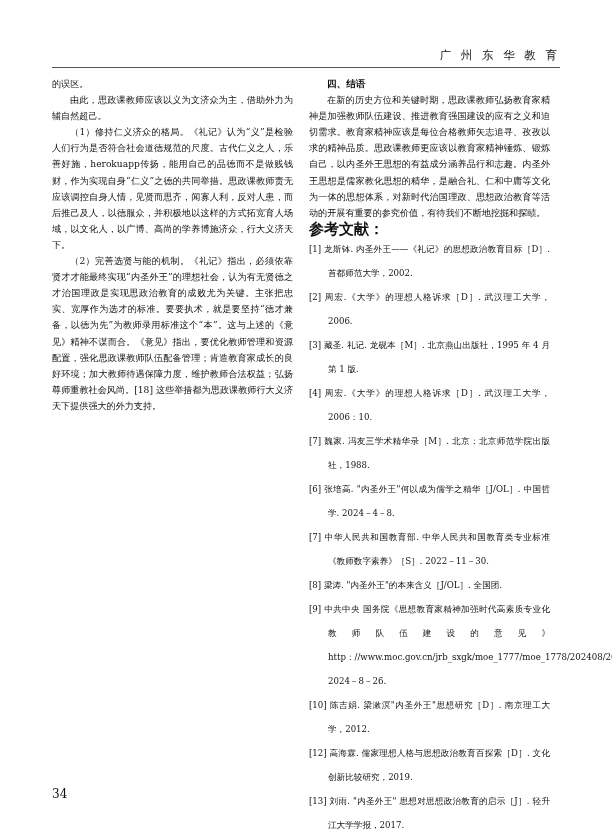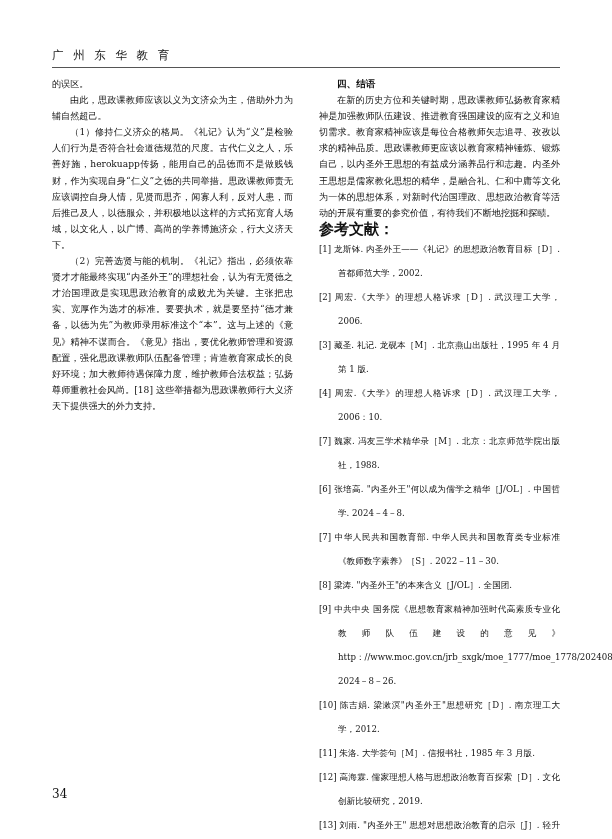--- a/index.html
+++ b/index.html
@@ -16,41 +16,41 @@
     height: 839px;
     background: #ffffff;
     margin: 0 auto;
     overflow: hidden;
   }
   .header {
     position: absolute;
     top: 48px;
     left: 52px;
     right: 52px;
-    text-align: left;
+    text-align: right;
   }
   .header-title {
     font-family: "DejaVu Serif", "Liberation Serif", serif;
     font-size: 11.5px;
     letter-spacing: 3px;
     color: #1a1a1a;
   }
   .header-rule {
     margin-top: 4px;
     border-bottom: 1px solid #555;
     height: 0;
   }
   .columns {
     position: absolute;
     top: 76px;
     left: 52px;
     width: 508px;
     height: 690px;
     display: flex;
-    gap: 26px;
+    gap: 16px;
   }
   .col {
     width: 241px;
     font-family: "DejaVu Serif", "Liberation Serif", serif;
     font-size: 9.1px;
     line-height: 16.1px;
     color: #111;
     text-align: justify;
   }
   .col p {
@@ -113,21 +113,20 @@
       <p class="ref">[1] 龙斯钵. 内圣外王——《礼记》的思想政治教育目标［D］. 首都师范大学，2002.</p>
       <p class="ref">[2] 周宏.《大学》的理想人格诉求［D］. 武汉理工大学，2006.</p>
       <p class="ref">[3] 藏圣. 礼记. 龙砚本［M］. 北京燕山出版社，1995 年 4 月第 1 版.</p>
       <p class="ref">[4] 周宏.《大学》的理想人格诉求［D］. 武汉理工大学，2006：10.</p>
       <p class="ref">[7] 魏家. 冯友三学术精华录［M］. 北京：北京师范学院出版社，1988.</p>
       <p class="ref">[6] 张培高. "内圣外王"何以成为儒学之精华［J/OL］. 中国哲学. 2024－4－8.</p>
       <p class="ref">[7] 中华人民共和国教育部. 中华人民共和国教育类专业标准《教师数字素养》［S］. 2022－11－30.</p>
       <p class="ref">[8] 梁涛. "内圣外王"的本来含义［J/OL］. 全国团.</p>
       <p class="ref">[9] 中共中央 国务院《思想教育家精神加强时代高素质专业化教师队伍建设的意见》http：//www.moc.gov.cn/jrb_sxgk/moe_1777/moe_1778/202408/20240826_1147269.html. 2024－8－26.</p>
       <p class="ref">[10] 陈吉娟. 梁漱溟"内圣外王"思想研究［D］. 南京理工大学，2012.</p>
-      <p class="ref">[11] 朱洛. 大学荟句［M］. 信报书社，1985 年 3 月版.</p>
       <p class="ref">[12] 高海霖. 儒家理想人格与思想政治教育百探索［D］. 文化创新比较研究，2019.</p>
       <p class="ref">[13] 刘雨. "内圣外王" 思想对思想政治教育的启示［J］. 轻升江大学学报，2017.</p>
       <p class="ref">[14] 李超然. 孟子"内圣外王"教化思想及对思想政治教育的启示［J］. 党史博采（理论），2017.</p>
     </div>
 
   </div>
 
   <div class="pagenum">34</div>
 
 </div>

